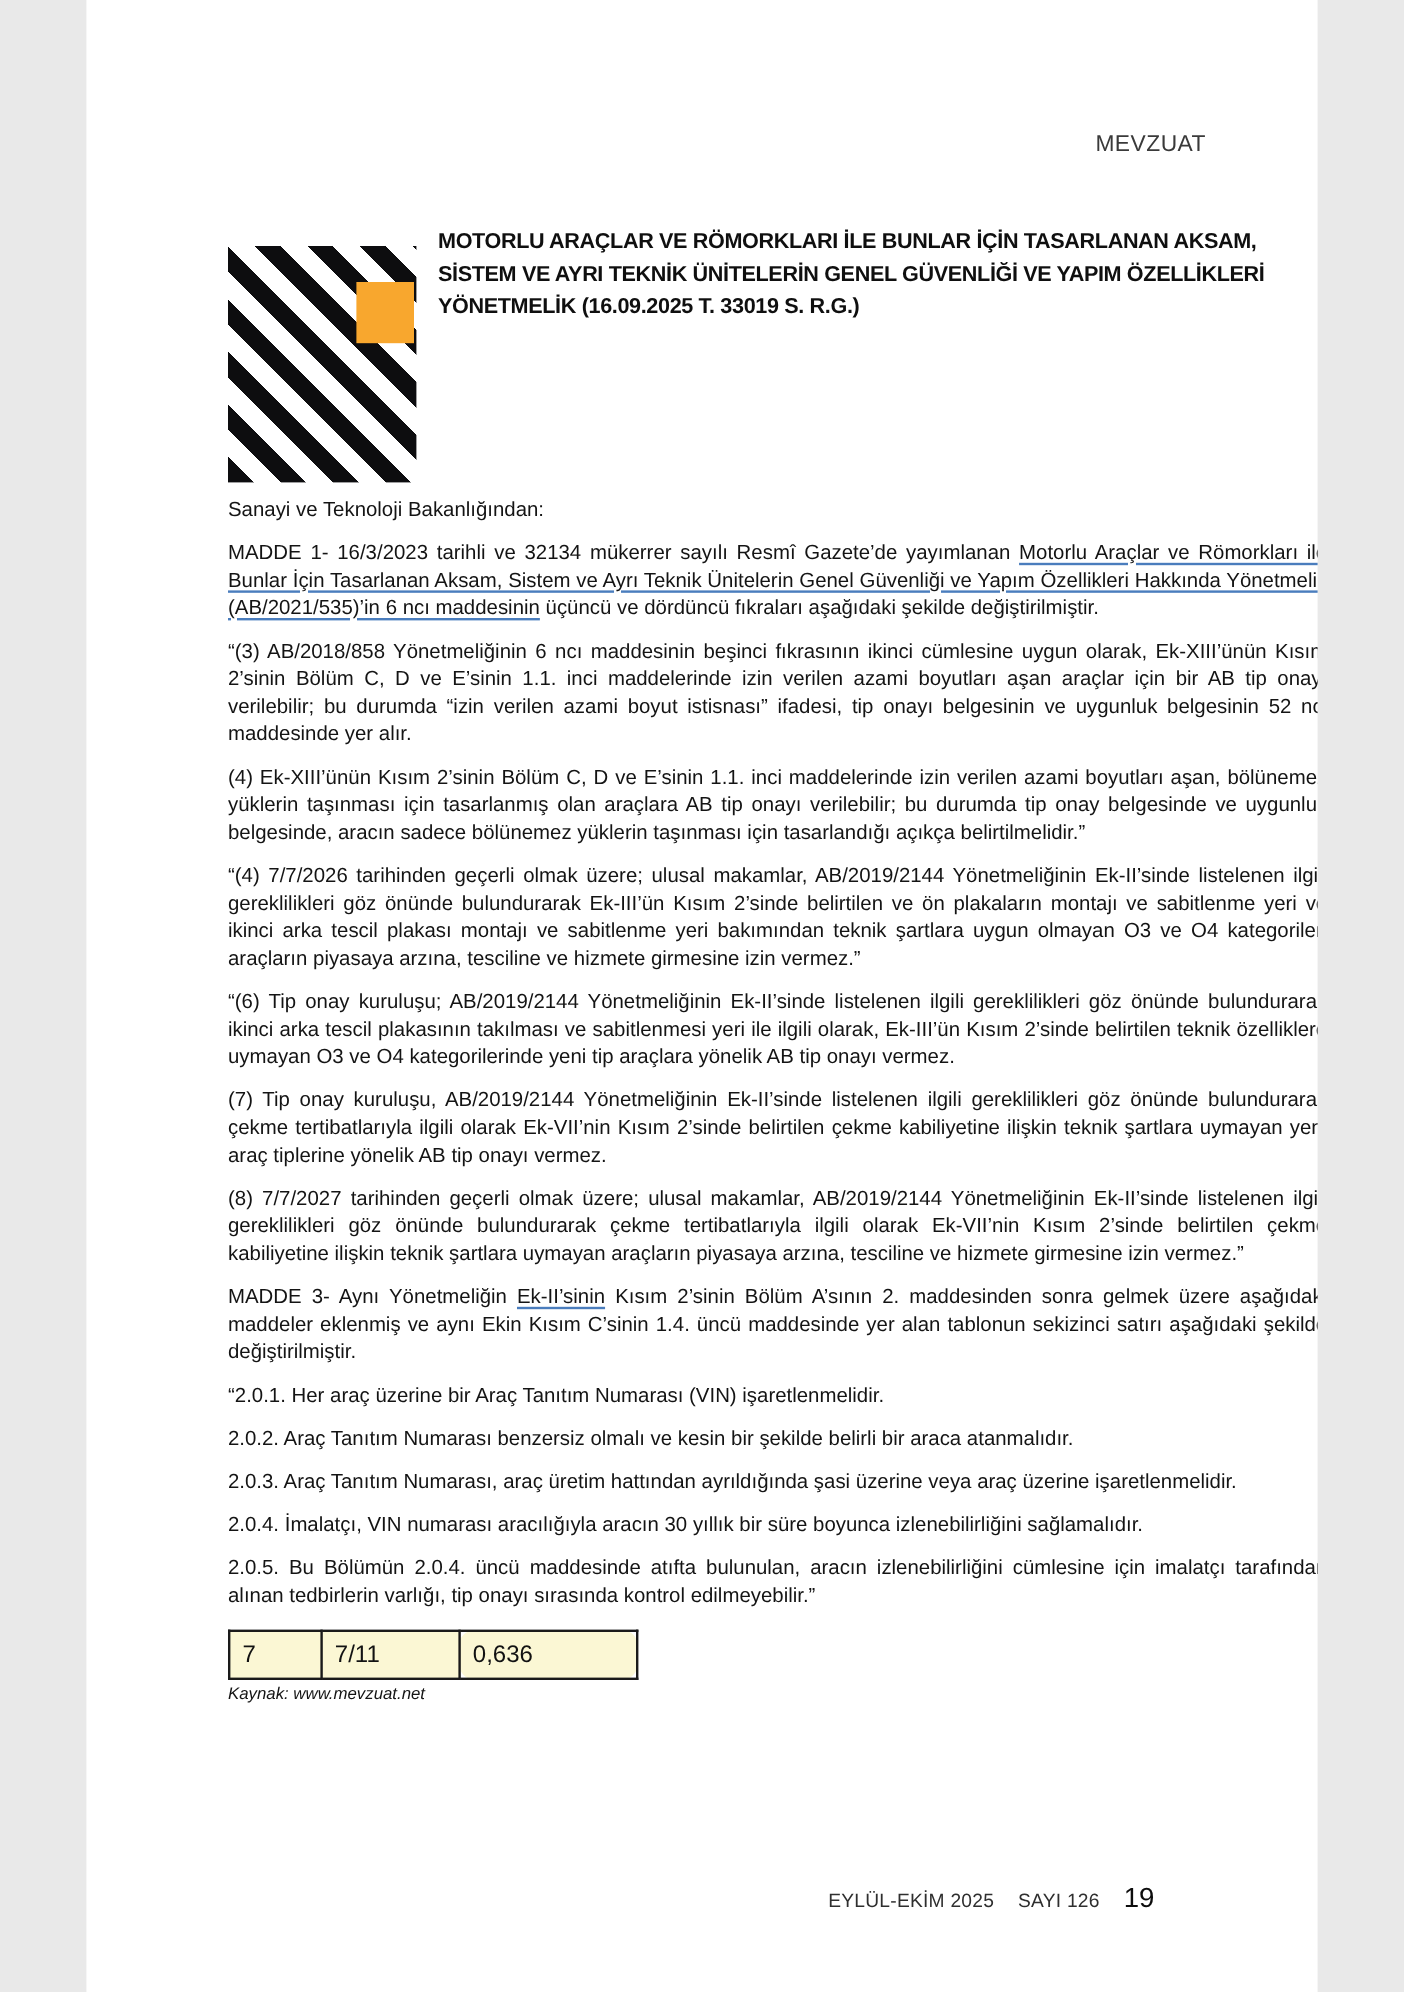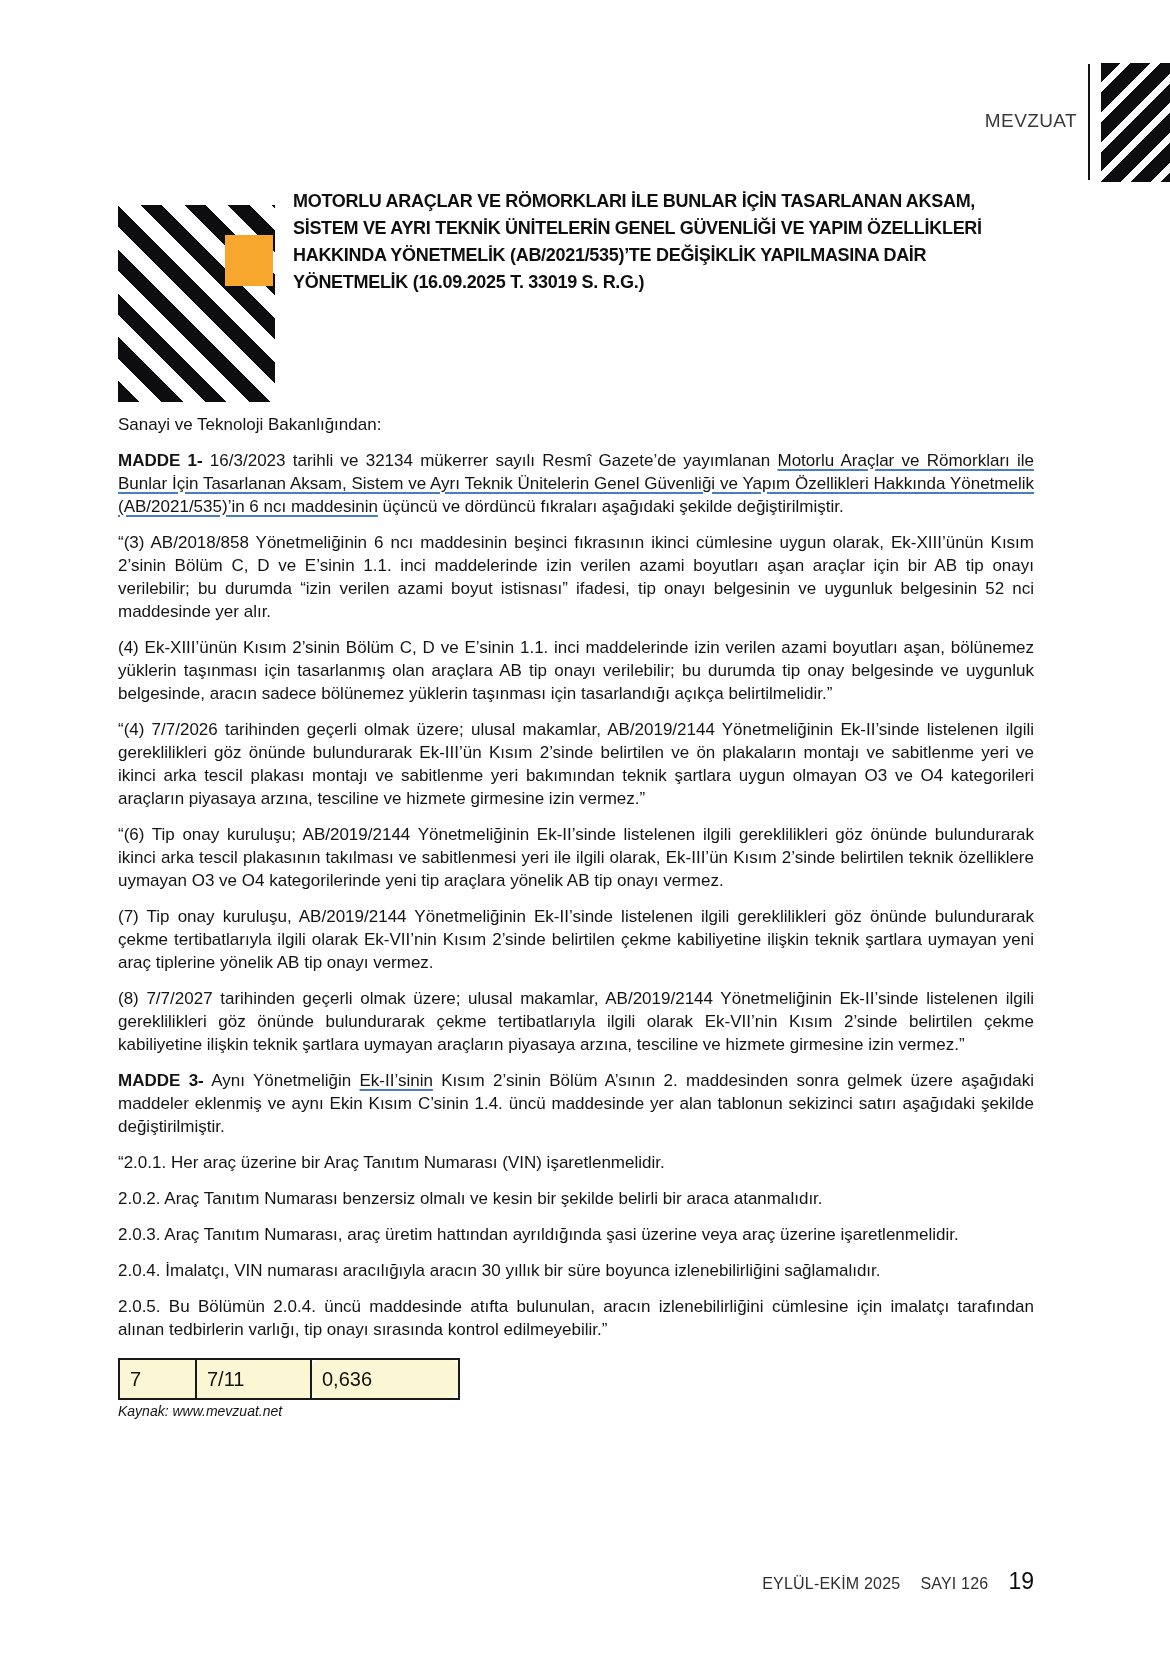--- a/index.html
+++ b/index.html
@@ -1,17 +1,17 @@
 <!DOCTYPE html>
 <html style="--accent-orange: #F8A72E; --stripe-black: #0D0D0F; --underline-blue: #4A7DBD; --table-bg: #FBF7D4;"><head>
 <meta charset="utf-8">
 <style>
   html,body { margin:0; padding:0; background:#e9e9e9; }
   .page {
-    position:relative; width:1170px; height:1660px; margin:0 auto;
+    position:relative; width:1026px; height:1660px; margin:0 auto;
     background:#ffffff; font-family:"Liberation Sans", sans-serif; color:#121212;
     overflow:hidden;
   }
 
   
   .masthead-label {
     position:absolute; top:110px; right:93px;
     font-size:19px; color:#3a3a3a; letter-spacing:0.4px;
   }
   .masthead-divider {
@@ -42,21 +42,21 @@
   }
   .doc-title div { white-space:nowrap; }
 
   
   .body-col {
     position:absolute; left:118px; top:413px; width:916px;
     font-size:17px; line-height:23px; text-align:justify; color:#141414;
   }
   .body-col p { margin:0 0 13px 0; }
   .body-col p.intro { text-align:left; }
-  .madde-label { font-weight:bold; }
+  .madde-label { font-weight:normal; }
   .uline {
     text-decoration:underline;
     text-decoration-color:var(--underline-blue,#4A7DBD);
     text-decoration-thickness:2px;
     text-underline-offset:3px;
   }
 
   
   .data-table { border-collapse:collapse; margin-top:17px; }
   .data-table td {
@@ -88,21 +88,20 @@
   <div class="masthead-divider"></div>
   <div class="masthead-stripes"></div>
 
   <div class="doc-logo">
     <div class="logo-orange-square"></div>
   </div>
 
   <div class="doc-title">
     <div>MOTORLU ARAÇLAR VE RÖMORKLARI İLE BUNLAR İÇİN TASARLANAN AKSAM,</div>
     <div>SİSTEM VE AYRI TEKNİK ÜNİTELERİN GENEL GÜVENLİĞİ VE YAPIM ÖZELLİKLERİ</div>
-    <div>HAKKINDA YÖNETMELİK (AB/2021/535)’TE DEĞİŞİKLİK YAPILMASINA DAİR</div>
     <div>YÖNETMELİK (16.09.2025 T. 33019 S. R.G.)</div>
   </div>
 
   <div class="body-col">
 
     <p class="intro">Sanayi ve Teknoloji Bakanlığından:</p>
 
     <p><span class="madde-label">MADDE 1-</span><span> 16/3/2023 tarihli ve 32134 mükerrer sayılı Resmî Gazete’de yayımlanan </span><span class="uline">Motorlu Araçlar ve Römorkları ile Bunlar İçin Tasarlanan Aksam, Sistem ve Ayrı Teknik Ünitelerin Genel Güvenliği ve Yapım Özellikleri Hakkında Yönetmelik (AB/2021/535)’in 6 ncı maddesinin</span><span> üçüncü ve dördüncü fıkraları aşağıdaki şekilde değiştirilmiştir.</span></p>
 
     <p>“(3) AB/2018/858 Yönetmeliğinin 6 ncı maddesinin beşinci fıkrasının ikinci cümlesine uygun olarak, Ek-XIII’ünün Kısım 2’sinin Bölüm C, D ve E’sinin 1.1. inci maddelerinde izin verilen azami boyutları aşan araçlar için bir AB tip onayı verilebilir; bu durumda “izin verilen azami boyut istisnası” ifadesi, tip onayı belgesinin ve uygunluk belgesinin 52 nci maddesinde yer alır.</p>

